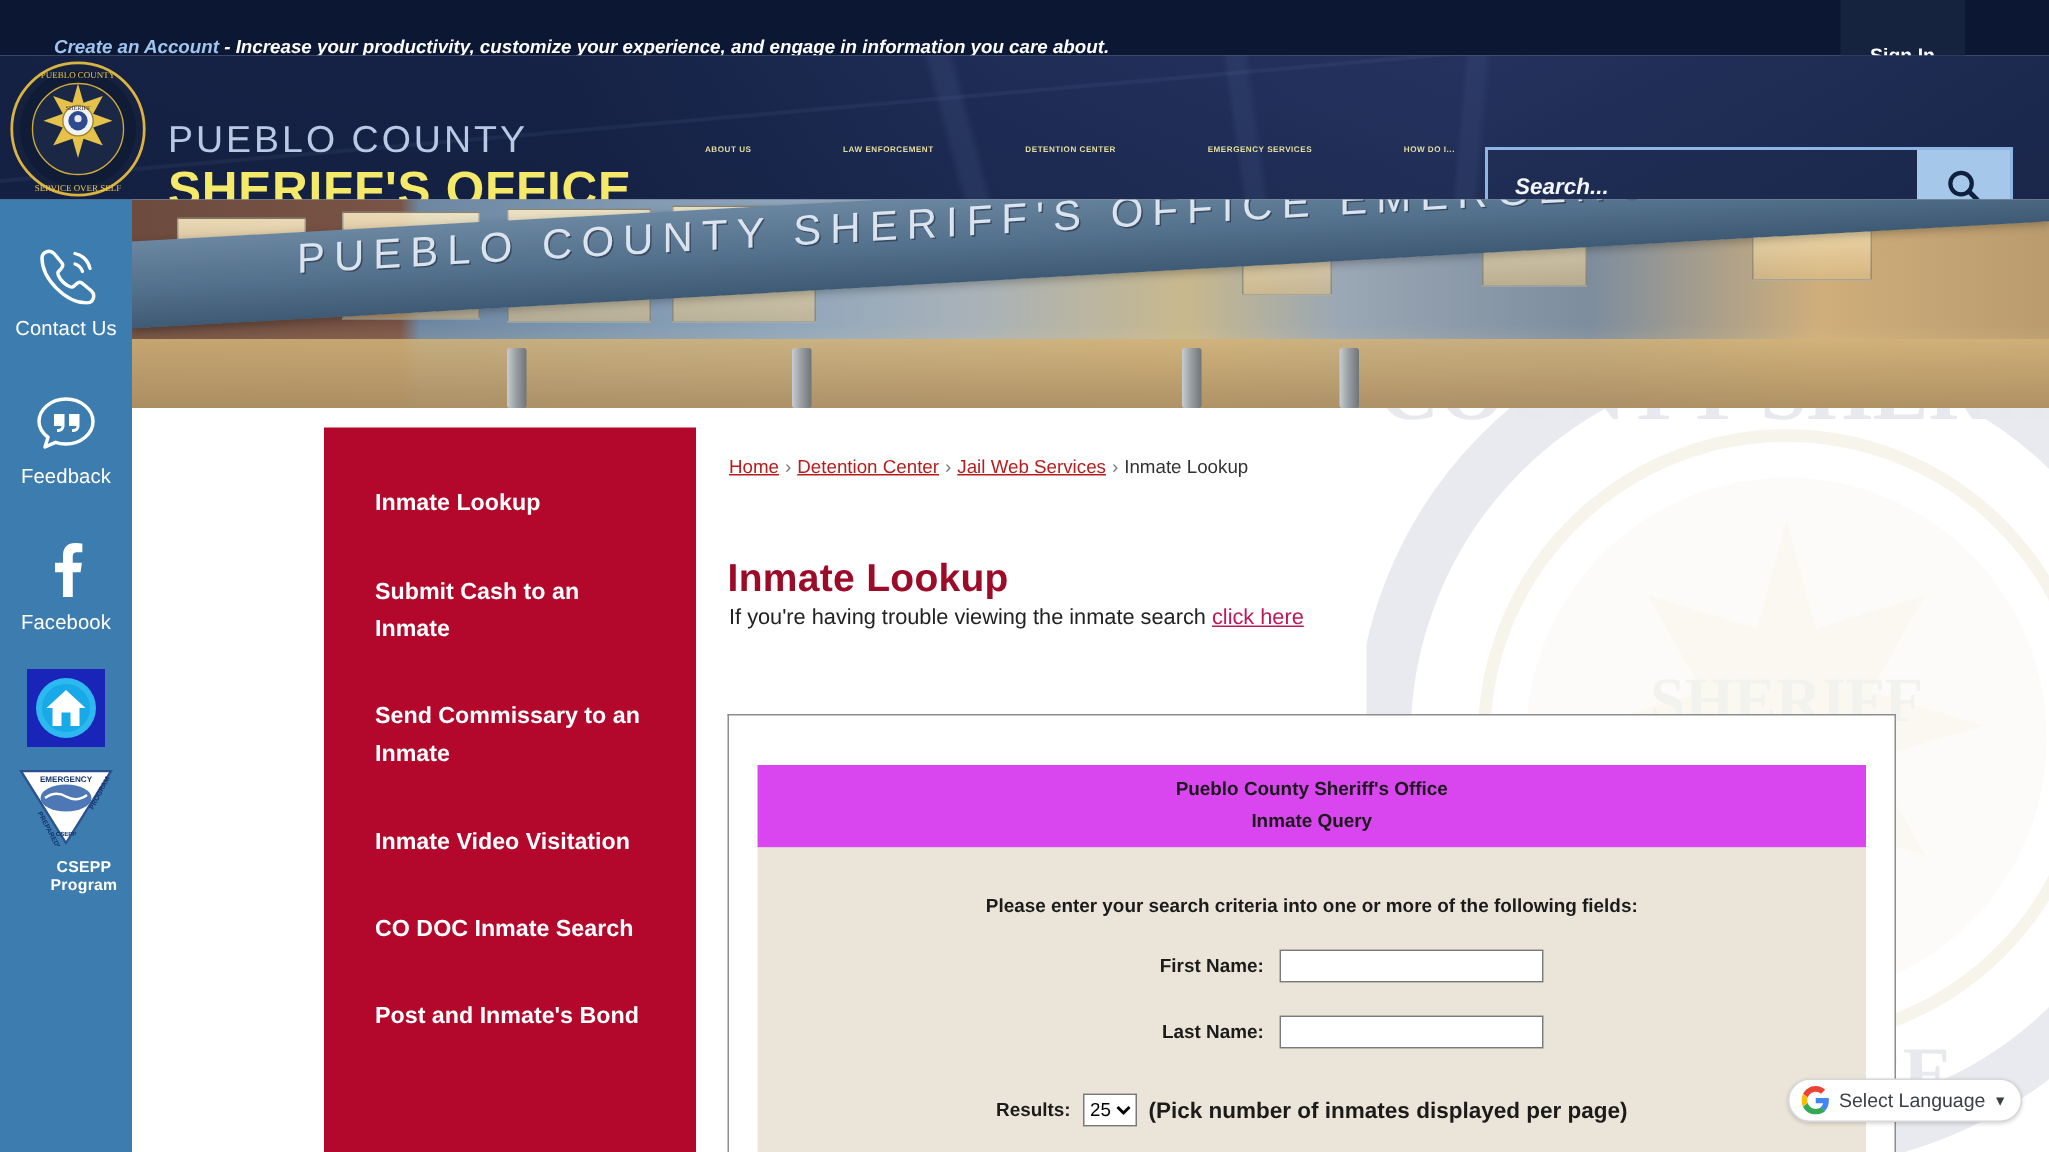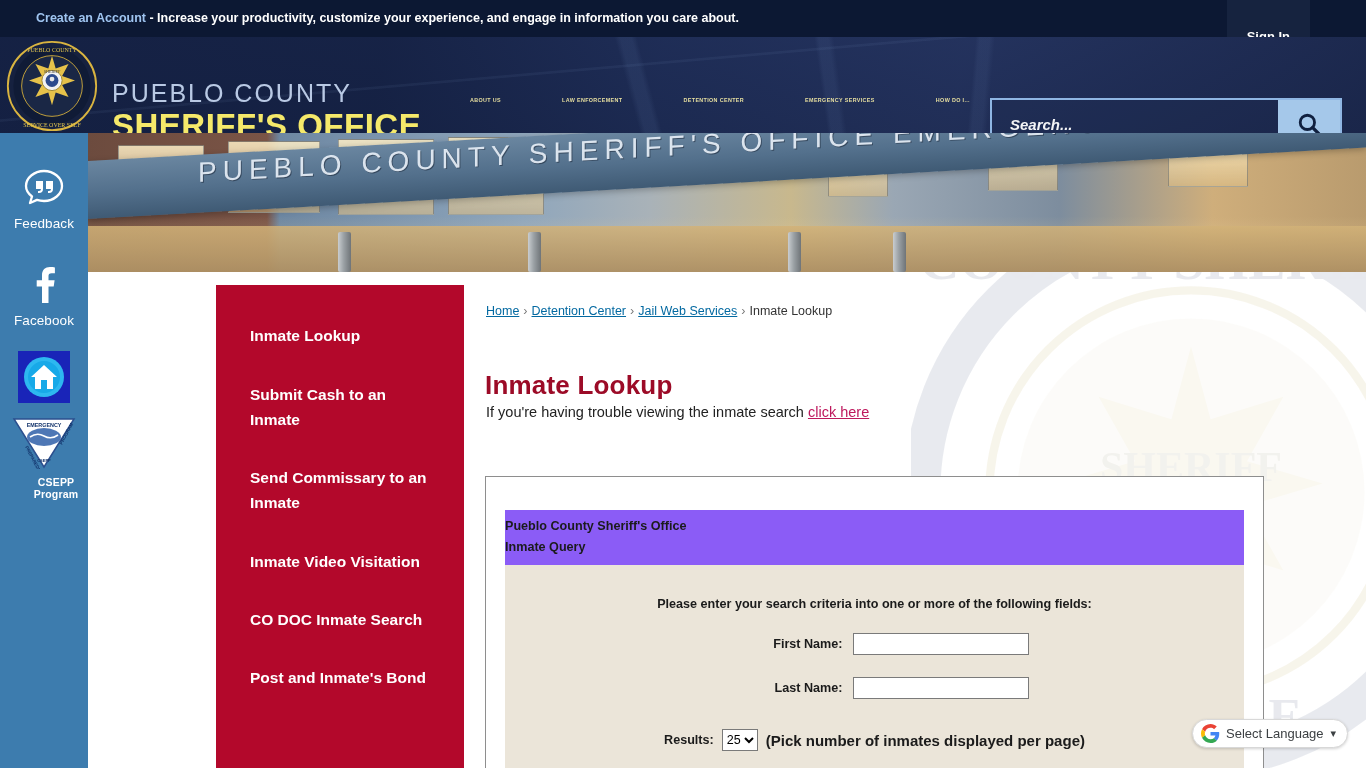--- a/index.html
+++ b/index.html
@@ -15,22 +15,23 @@
 
   
   .topbar {
     position: absolute; top: 0; left: 0; width: 1366px; height: 37px;
     background: #0c1833;
     color: #ffffff;
     font-size: 12.5px;
     font-weight: bold;
   }
   .topbar-inner {
-    position: absolute; left: 36px; top: 11px;
+    position: absolute; left: 36px; top: 24px;
     white-space: nowrap;
+    font-style: italic;
   }
   .topbar-link { color: #9fc4f0; text-decoration: none; }
   .topbar-rest { color: #ffffff; font-weight: bold; }
   .signin {
     position: absolute; right: 56px; top: 0;
     height: 37px; line-height: 37px;
     padding: 18px 20px;
     background: #16233f;
     color: #ffffff; font-size: 13px; font-weight: bold;
     cursor: pointer;
@@ -153,21 +154,21 @@
   .redmenu-item {
     color: #ffffff; font-size: 15.5px; font-weight: bold; line-height: 25px;
     padding: 0 34px; cursor: pointer;
   }
   .redmenu-item:first-child { padding-top: 38px; }
 
   .breadcrumb {
     position: absolute; left: 486px; top: 304px;
     font-size: 12.5px; color: #333333;
   }
-  .breadcrumb a { color: #0369a1; text-decoration: underline; }
+  .breadcrumb a { color: #b91c1c; text-decoration: underline; }
   .breadcrumb .sep { color: #777777; margin: 0 4px; }
   .breadcrumb .cur { color: #333333; }
 
   .pagetitle {
     position: absolute; left: 485px; top: 353px;
     font-size: 26px; font-weight: bold; color: #9c0b27; letter-spacing: .2px;
   }
   .lede {
     position: absolute; left: 486px; top: 404px;
     font-size: 14.5px; color: #222222;
@@ -175,21 +176,21 @@
   .lede a { color: #be185d; }
 
   
   .panel {
     position: absolute; left: 485px; top: 476px; width: 779px; height: 292px;
     background: #ffffff; border: 1px solid #8e8e8e; border-bottom: 0;
     overflow: hidden;
   }
   .panel-inner { position: absolute; left: 19px; top: 33px; right: 19px; bottom: 0; }
   .qhead {
-    background: #8b5cf6; padding: 9px 0 11px;
+    background: #d946ef; text-align: center; padding: 9px 0 11px;
     font-size: 12.6px; font-weight: bold; color: #1b1b1b;
     font-family: "Liberation Sans", sans-serif;
   }
   .qhead div + div { margin-top: 7px; }
   .qbody {
     background: #ebe5d9; padding: 26px 0 0; height: 100%;
     font-size: 12.6px; font-weight: bold; color: #1b1b1b;
   }
   .qprompt { text-align: center; padding: 6px 0 0; }
   .qrow { display: flex; justify-content: center; align-items: center; margin-top: 22px; }
@@ -285,20 +286,28 @@
     <div class="hero-letters">PUEBLO COUNTY SHERIFF'S OFFICE   EMERGENCY SERVICES CENTER</div>
     <div class="hero-base"></div>
     <div class="hero-col" style="left:250px;"></div>
     <div class="hero-col" style="left:440px;"></div>
     <div class="hero-col" style="left:700px;"></div>
     <div class="hero-col" style="left:805px;"></div>
   </div>
 
   <div class="rail">
 
+    <div class="rail-item" style="margin-top:30px;">
+      <svg class="rail-icon" width="44" height="40" viewBox="0 0 44 40">
+        <path d="M6 9 C6 5,11 3,14 6 L19 12 C21 14,19 16,17 18 C16 19,17 22,20 25 C23 28,26 29,27 28 C29 26,31 24,33 26 L39 31 C42 34,40 39,36 39 C22 39,6 23,6 9 Z" fill="none" stroke="#ffffff" stroke-width="2.3" stroke-linejoin="round"></path>
+        <path d="M28 6 C33 7,37 11,38 16" fill="none" stroke="#ffffff" stroke-width="2.2" stroke-linecap="round"></path>
+        <path d="M28 13 C30.5 13.8,32.2 15.5,33 18" fill="none" stroke="#ffffff" stroke-width="2.2" stroke-linecap="round"></path>
+      </svg>
+      <span class="rail-label">Contact Us</span>
+    </div>
 
     <div class="rail-item" style="margin-top:34px;">
       <svg class="rail-icon" width="44" height="40" viewBox="0 0 44 40">
         <path d="M22 4 C32 4,40 11,40 19 C40 27,32 34,22 34 C19.5 34,17 33.6,15 32.9 L8 36 L10 29.5 C6.4 26.8,4 23.2,4 19 C4 11,12 4,22 4 Z" fill="none" stroke="#ffffff" stroke-width="2.3" stroke-linejoin="round"></path>
         <path d="M14 14 h7 v8 a4 4 0 0 1 -4 4 h-1 v-2 h1 a2 2 0 0 0 2 -2 h-5 z" fill="#ffffff"></path>
         <path d="M24 14 h7 v8 a4 4 0 0 1 -4 4 h-1 v-2 h1 a2 2 0 0 0 2 -2 h-5 z" fill="#ffffff"></path>
       </svg>
       <span class="rail-label">Feedback</span>
     </div>
 

